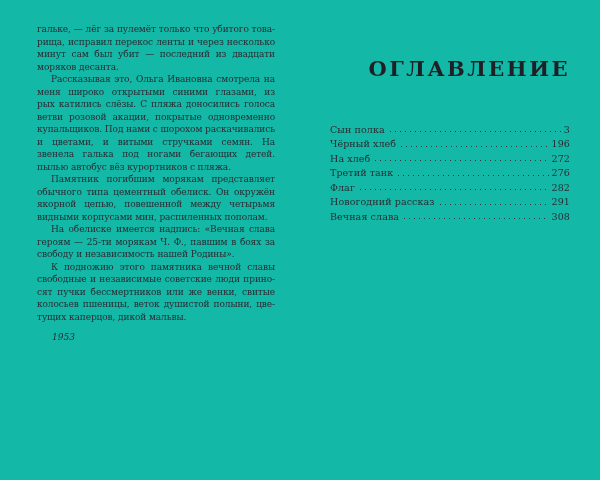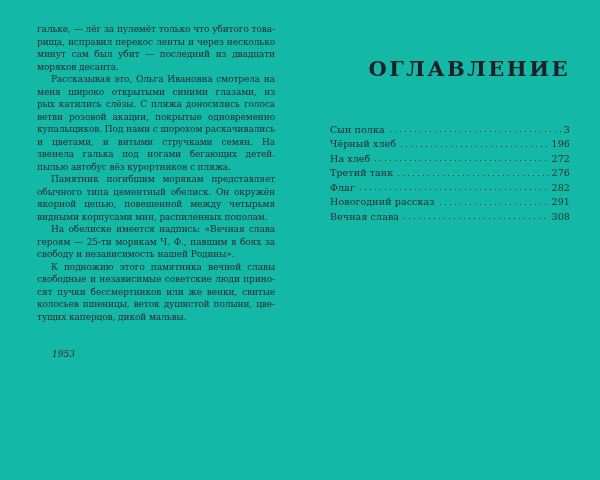--- a/index.html
+++ b/index.html
@@ -25,21 +25,21 @@
   .line {
     text-align: justify;
     text-align-last: justify;
     white-space: normal;
     overflow: hidden;
     height: 12.5px;
   }
   .line.last { text-align-last: left; }
   .line.indent { text-indent: 14px; }
   .year {
-    margin-top: 26px;
+    margin-top: 9px;
     padding-left: 15px;
     font-style: italic;
     font-size: 9px;
     color: #2b2b33;
   }
 
   
   .right-page {
     position: absolute; left: 330px; top: 56px; width: 240px;
   }

